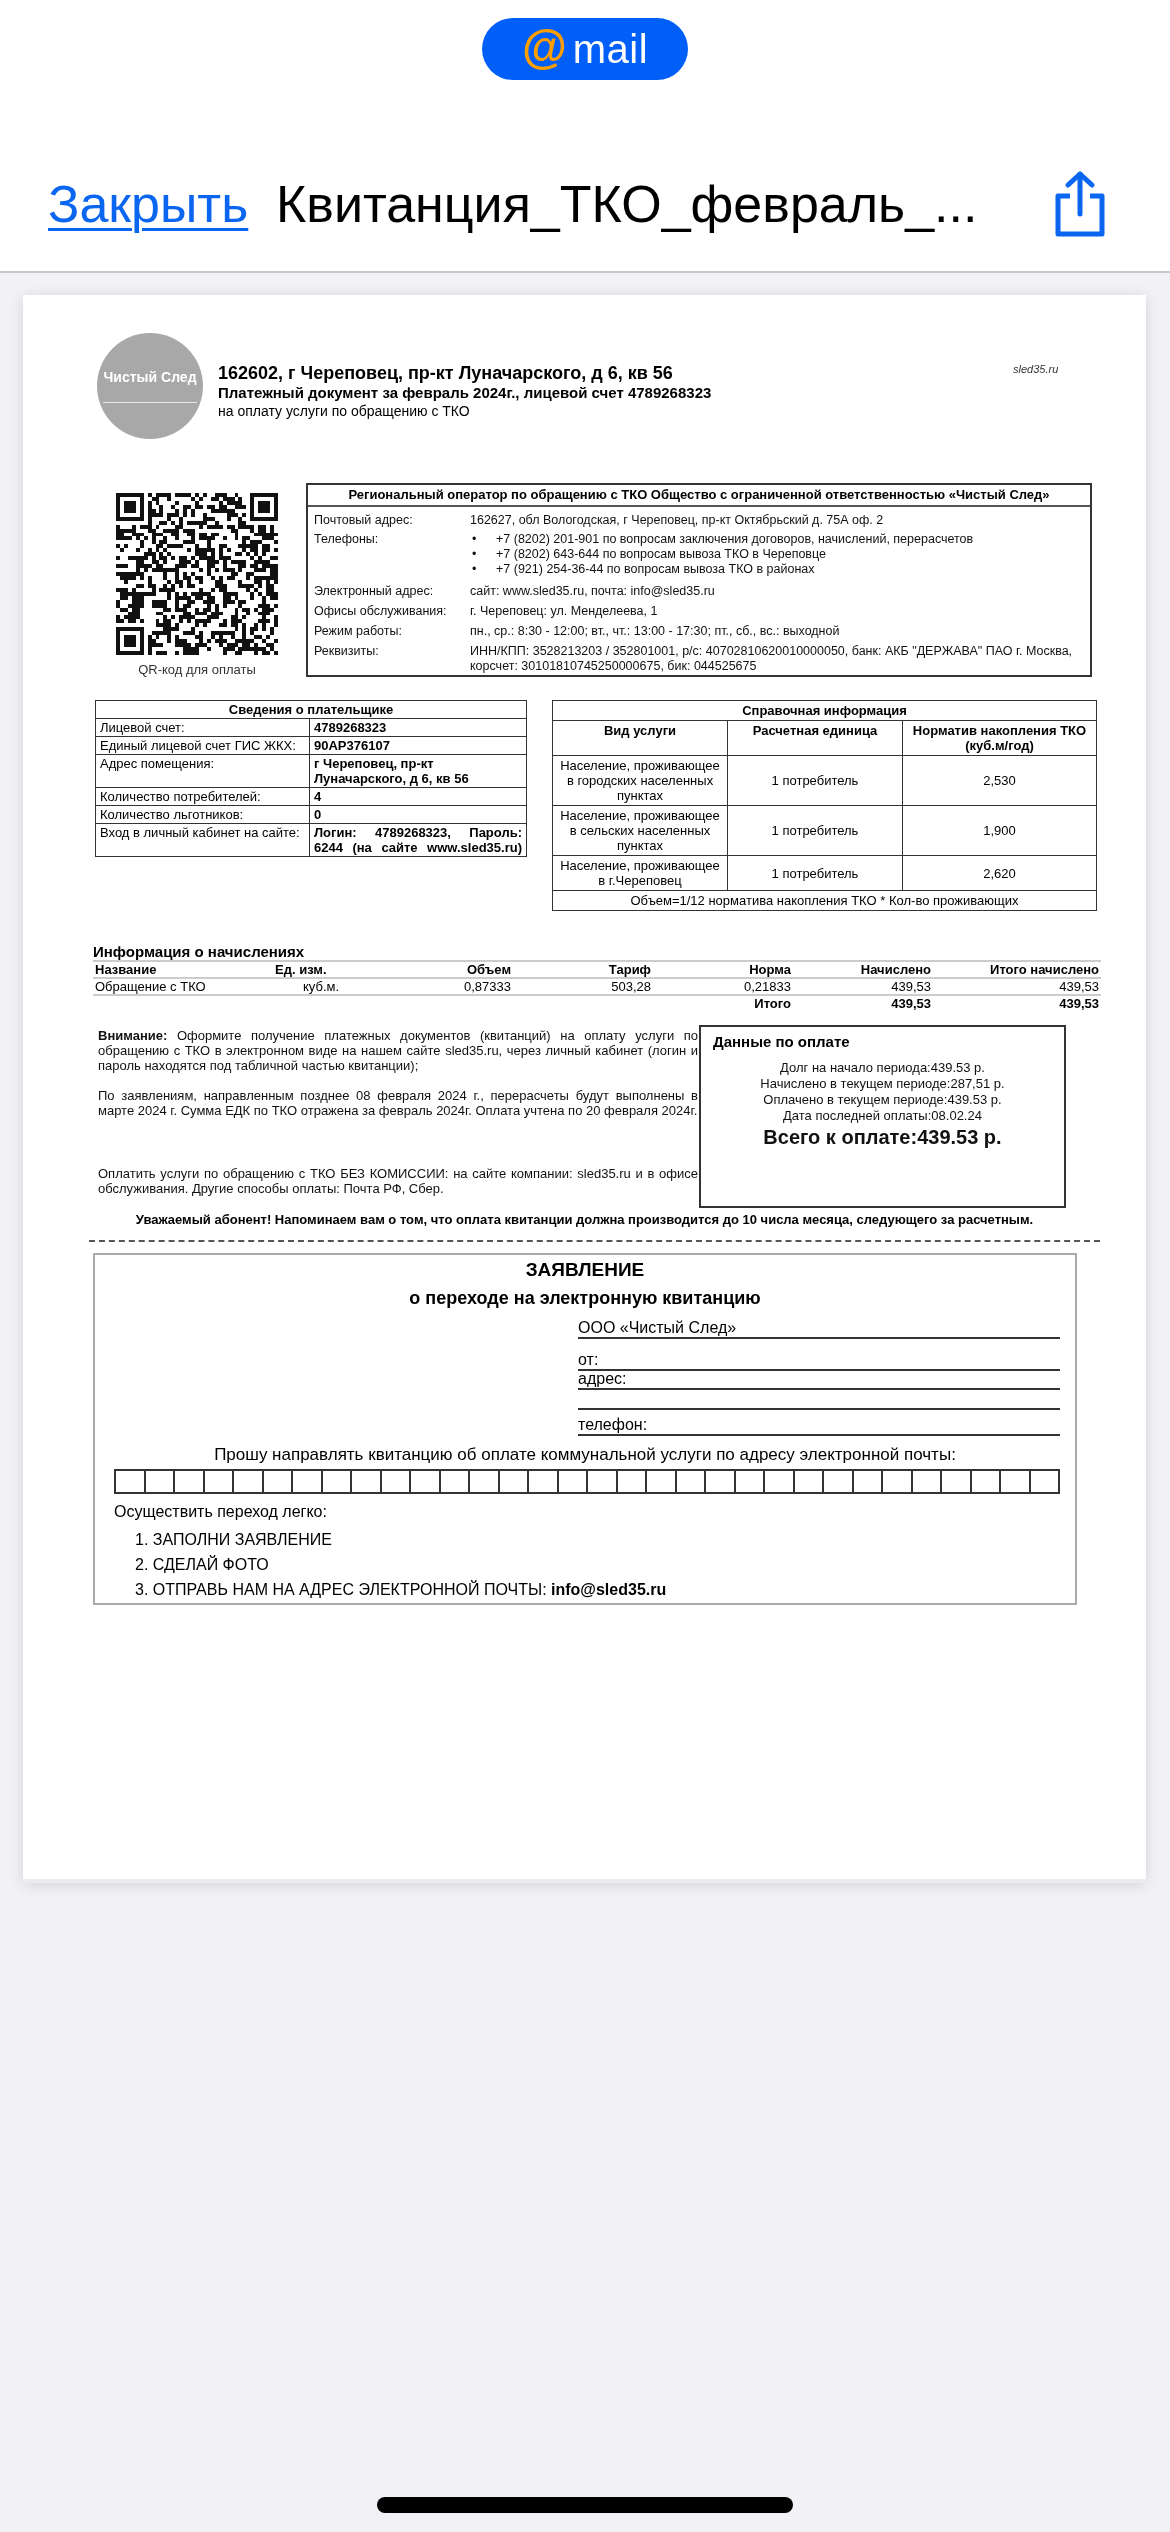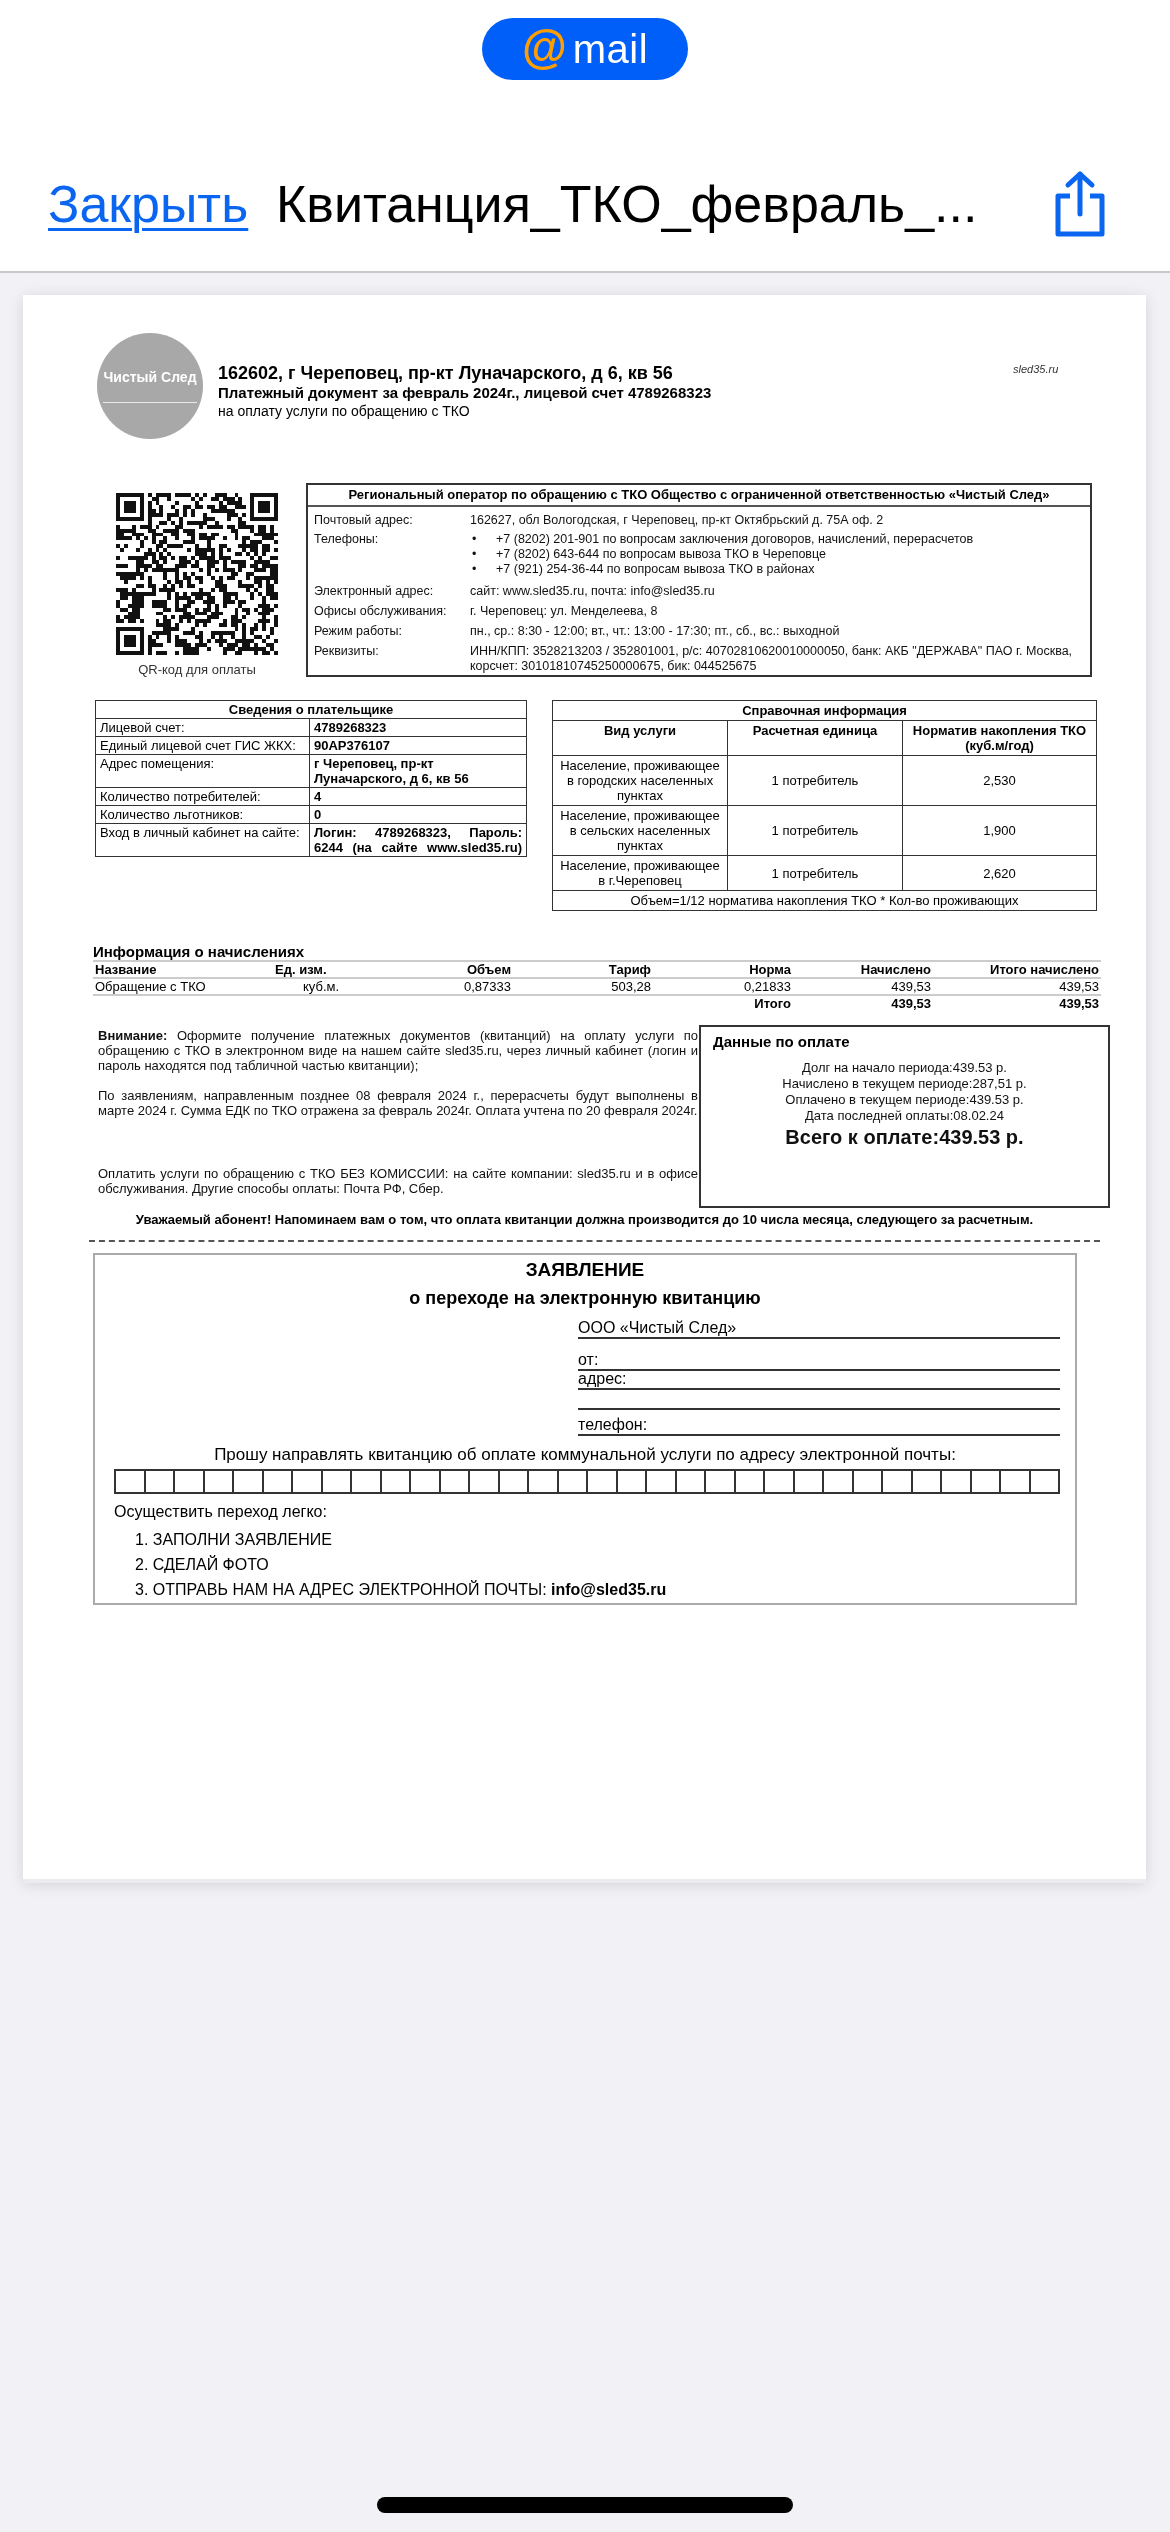--- a/index.html
+++ b/index.html
@@ -55,21 +55,21 @@
   .charges th { font-weight: bold; font-size: 13px; text-align: right; padding: 0 2px; border-bottom: 2px solid #ccc; line-height: 15px; }
   .charges td { text-align: right; padding: 0 2px; line-height: 15px; }
   .charges .l { text-align: left; }
   .charges tr.data td { border-bottom: 2px solid #ccc; }
   .charges tr.total td { font-weight: bold; }
 
   .notice { left: 75px; top: 733px; width: 600px; font-size: 13px; text-align: justify; line-height: 15px; color: #111; }
   .notice p { margin-bottom: 15px; }
   .notice .pay-free { position: absolute; top: 138px; left: 0; width: 600px; }
 
-  .paybox { left: 676px; top: 730px; width: 411px; height: 183px; border: 2px solid #333; padding: 6px 12px; }
+  .paybox { left: 676px; top: 730px; width: 367px; height: 183px; border: 2px solid #333; padding: 6px 12px; }
   .paybox .pt { font-size: 15px; font-weight: bold; margin-bottom: 10px; }
   .paybox .pr { display: flex; justify-content: center; font-size: 13px; line-height: 16px; color: #111; }
   .paybox .pr.big { font-size: 20px; font-weight: bold; line-height: 22px; margin-top: 2px; }
 
   .reminder { left: 0; top: 917px; width: 1123px; text-align: center; font-size: 13px; font-weight: bold; }
   .cutline { left: 66px; top: 945px; width: 1011px; border-top: 2px dashed #555; }
 
   .app { left: 70px; top: 958px; width: 984px; height: 352px; border: 2px solid #aaa; }
   .app .t1 { position: absolute; left: 0; width: 100%; top: 4px; text-align: center; font-size: 19px; font-weight: bold; }
   .app .t2 { position: absolute; left: 0; width: 100%; top: 33px; text-align: center; font-size: 18px; font-weight: bold; }
@@ -866,21 +866,21 @@
         <li>+7 (8202) 643-644 по вопросам вывоза ТКО в Череповце</li>
         <li>+7 (921) 254-36-44 по вопросам вывоза ТКО в районах</li>
       </ul>
     </div>
     <div class="op-row" style="top:99px">
       <span class="lbl">Электронный адрес:</span>
       <span class="val">сайт: www.sled35.ru, почта: info@sled35.ru</span>
     </div>
     <div class="op-row" style="top:119px">
       <span class="lbl">Офисы обслуживания:</span>
-      <span class="val">г. Череповец: ул. Менделеева, 8</span>
+      <span class="val">г. Череповец: ул. Менделеева, 1</span>
     </div>
     <div class="op-row" style="top:139px">
       <span class="lbl">Режим работы:</span>
       <span class="val">пн., ср.: 8:30 - 12:00; вт., чт.: 13:00 - 17:30; пт., сб., вс.: выходной</span>
     </div>
     <div class="op-row" style="top:159px; line-height:15px">
       <span class="lbl">Реквизиты:</span>
       <span class="val">ИНН/КПП: 3528213203 / 352801001, р/с: 40702810620010000050, банк: АКБ "ДЕРЖАВА" ПАО г. Москва, корсчет: 30101810745250000675, бик: 044525675</span>
     </div>
   </div>

